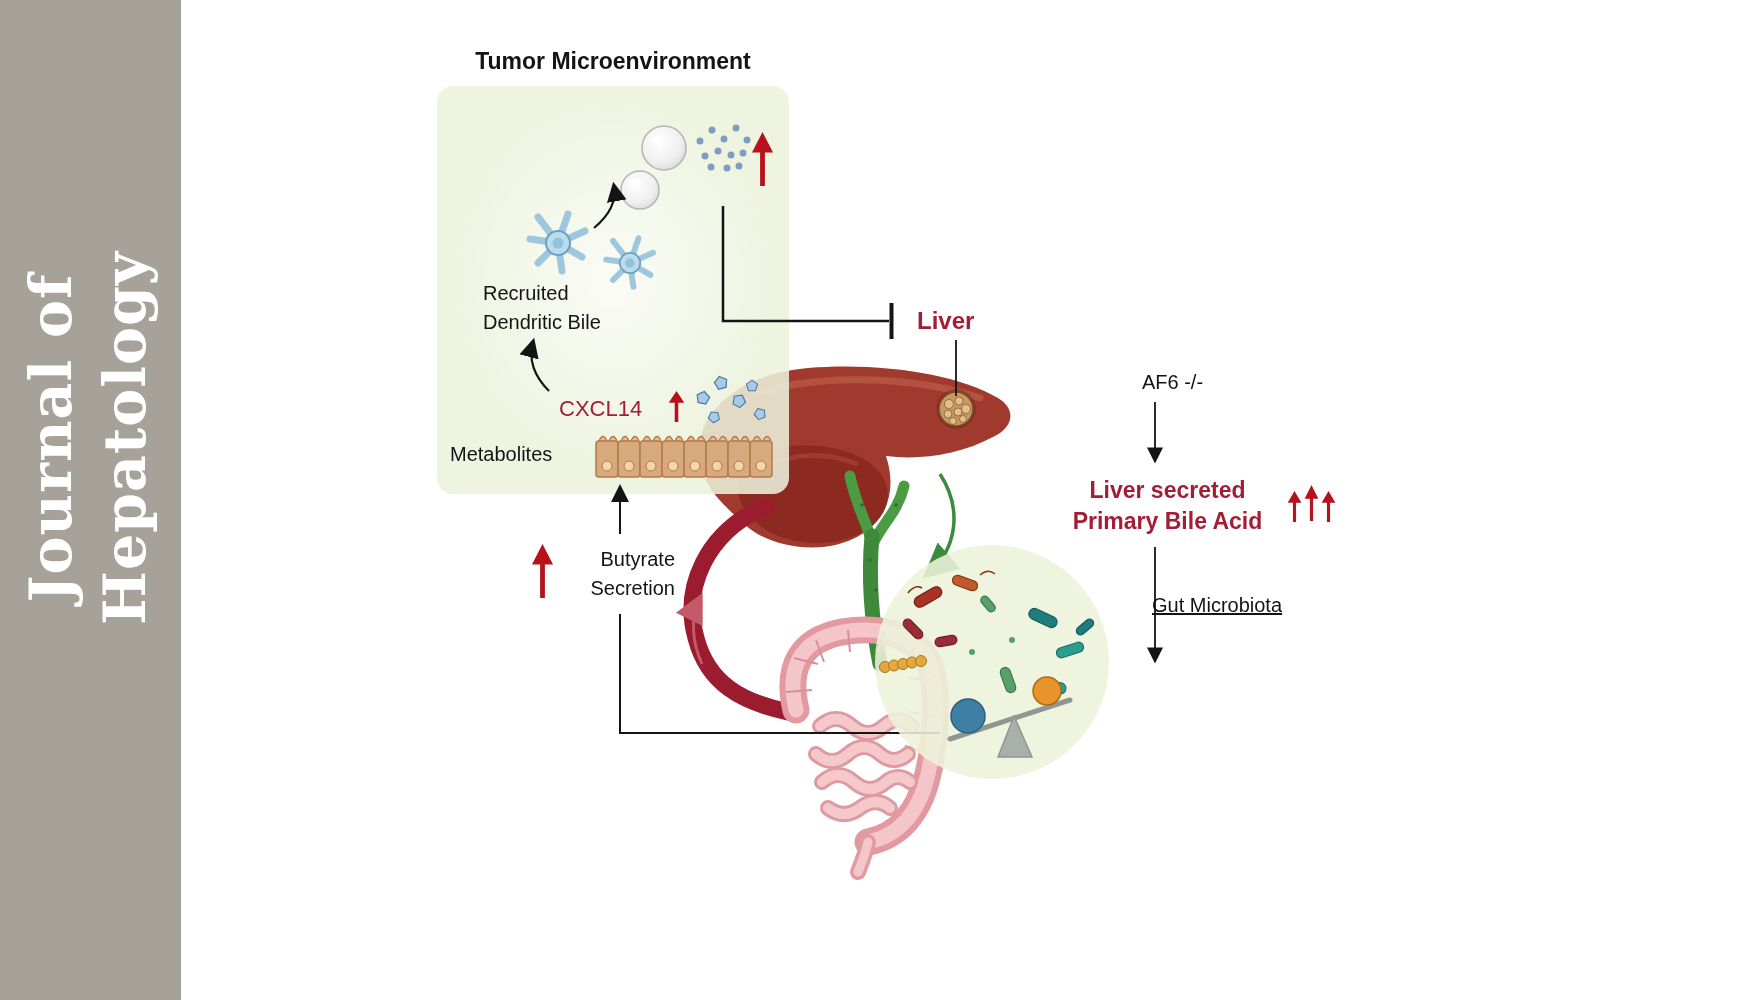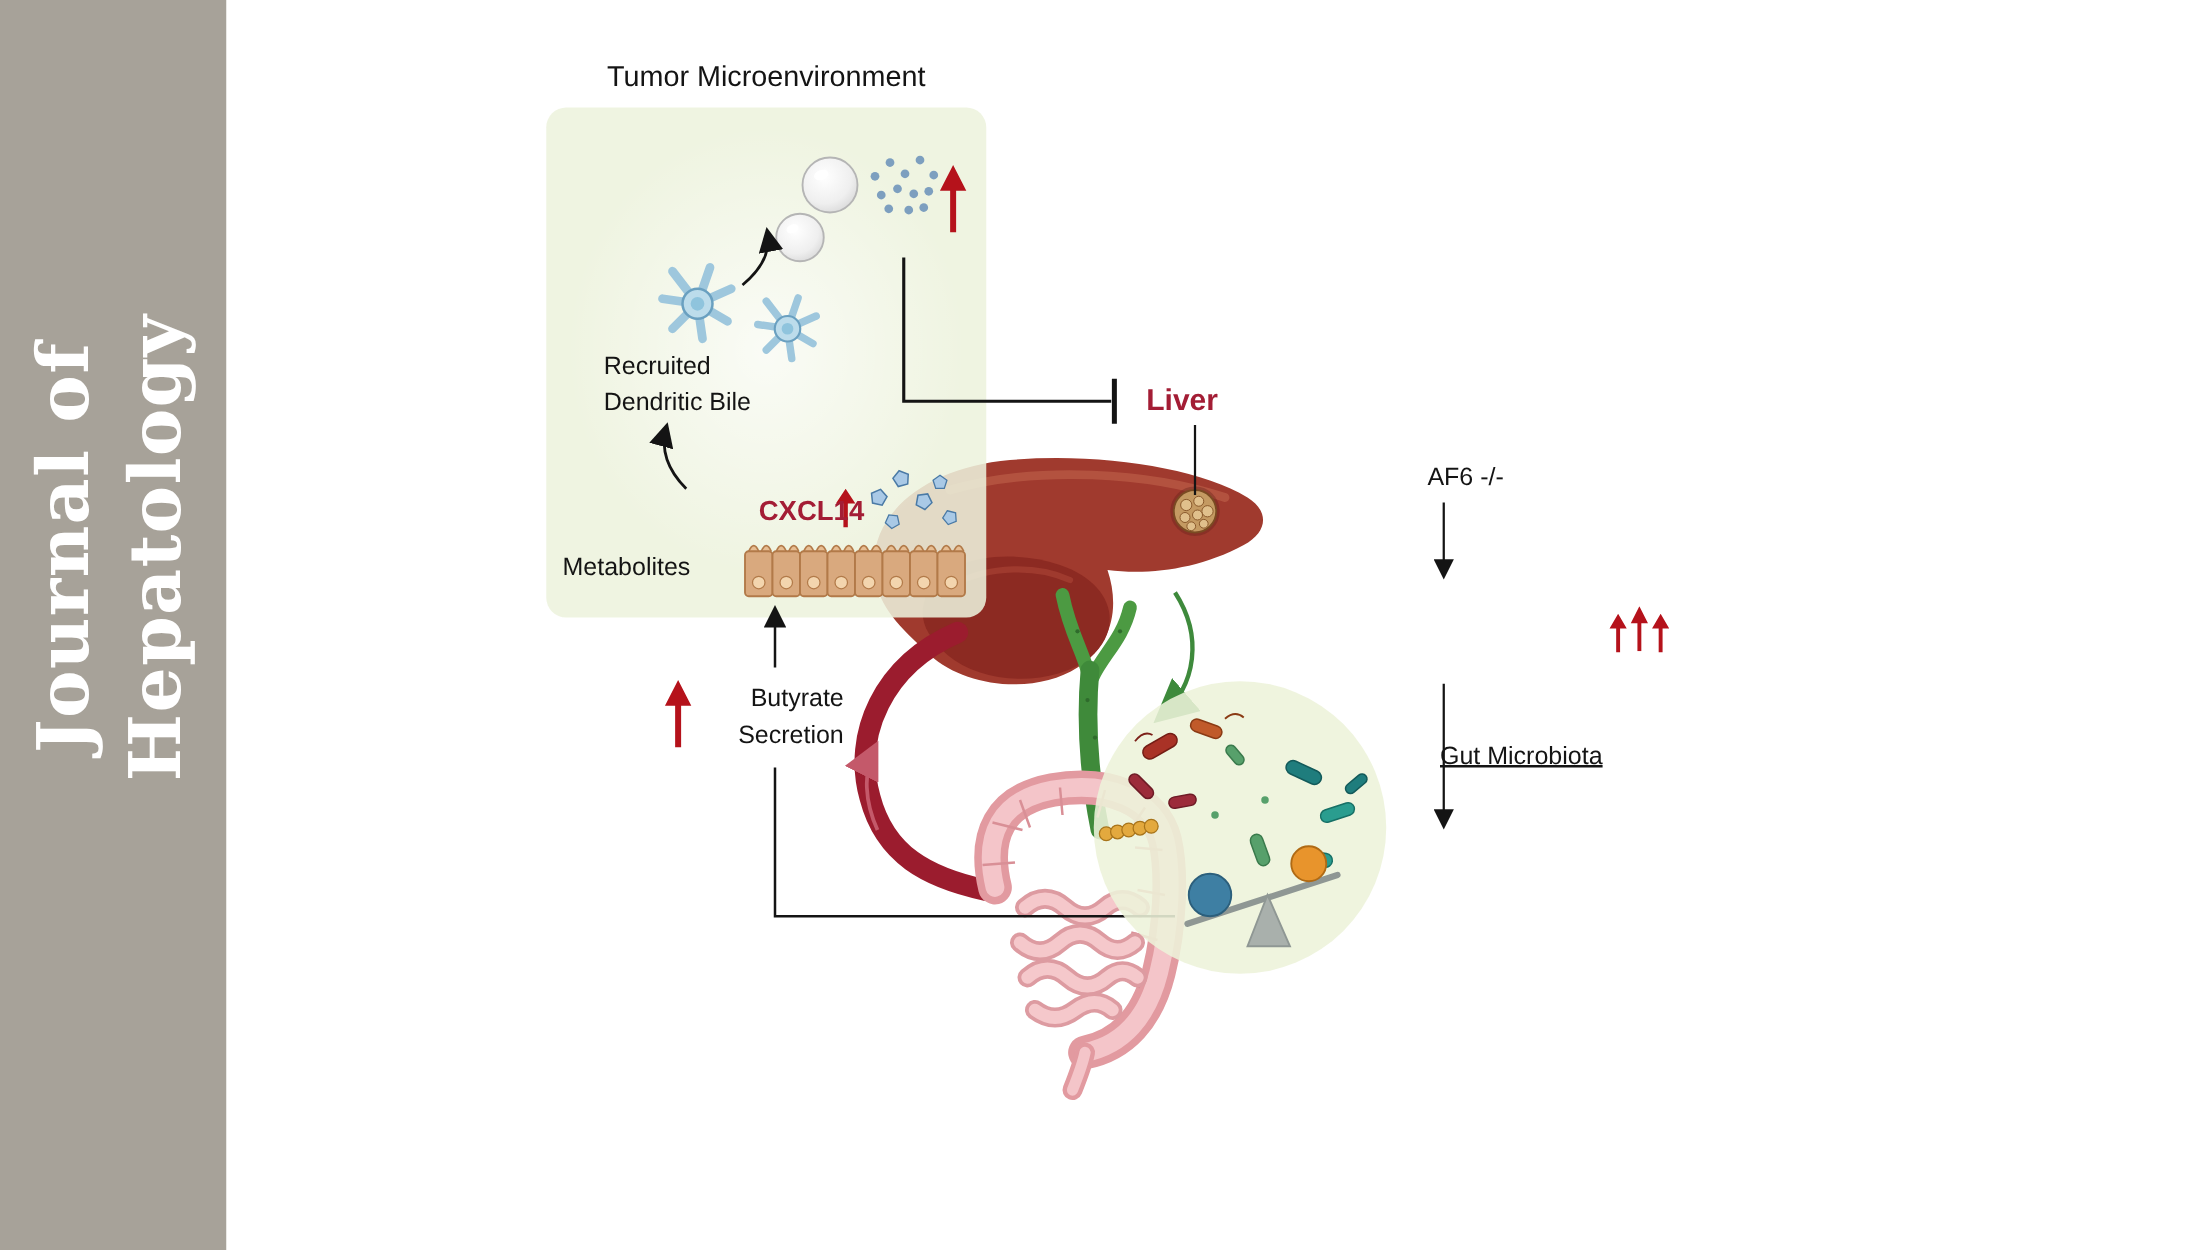--- a/index.html
+++ b/index.html
@@ -10,24 +10,24 @@
   .sidebar{position:absolute;left:0;top:0;width:181px;height:1000px;background:#a7a299;z-index:5;}
   .journal-title{position:absolute;left:88px;top:438px;width:680px;
       transform:translate(-50%,-50%) rotate(-90deg);text-align:center;color:#ffffff;
       font-family:"DejaVu Serif","Liberation Serif",serif;font-weight:700;font-size:57px;
       line-height:74px;letter-spacing:1px;white-space:nowrap;}
   .journal-title span{display:block;}
   .lbl{position:absolute;color:#141414;font-size:20px;line-height:29px;white-space:pre-line;z-index:3;}
   .center{text-align:center;}
   .bold{font-weight:700;}
   .darkred{color:#a31d35;}
-  #title{left:437px;top:47px;width:352px;font-size:23px;font-weight:400;}
+  #title{left:437px;top:47px;width:352px;font-size:23px;font-weight:700;}
   #cd8{left:450px;top:117px;width:175px;}
   #dendritic{left:483px;top:279px;}
-  #cxcl14{left:559px;top:394px;font-size:22px;font-weight:700;margin-left:48px;}
+  #cxcl14{left:559px;top:394px;font-size:22px;font-weight:400;}
   #hepatocytes{left:450px;top:440px;}
   #tumor{left:917px;top:306px;font-size:24px;font-weight:700;}
   #butyrate{left:563px;top:545px;width:112px;text-align:right;}
   #af6{left:1130px;top:368px;width:85px;}
   #bile{left:1060px;top:475px;width:215px;font-size:23px;font-weight:700;line-height:31px;}
   #gutmicro{left:1152px;top:591px;text-decoration:underline;}
   #microbial{left:1093px;top:683px;width:140px;line-height:30px;}
 </style>
 </head>
 <body>
@@ -254,20 +254,22 @@
 
     <div class="lbl center bold" id="title">Tumor Microenvironment</div>
     <div class="lbl" id="dendritic">Recruited
 Dendritic Bile</div>
     <div class="lbl darkred" id="cxcl14">CXCL14</div>
     <div class="lbl" id="hepatocytes">Metabolites</div>
     <div class="lbl darkred" id="tumor">Liver</div>
     <div class="lbl center" id="butyrate">Butyrate
 Secretion</div>
     <div class="lbl center" id="af6">AF6 -/-</div>
+    <div class="lbl center darkred" id="bile">Liver secreted
+Primary Bile Acid</div>
     <div class="lbl" id="gutmicro">Gut Microbiota</div>
   </main>
 
   <aside class="sidebar">
     <div class="journal-title">
       <span>Journal of</span>
       <span>Hepatology</span>
     </div>
   </aside>
 

